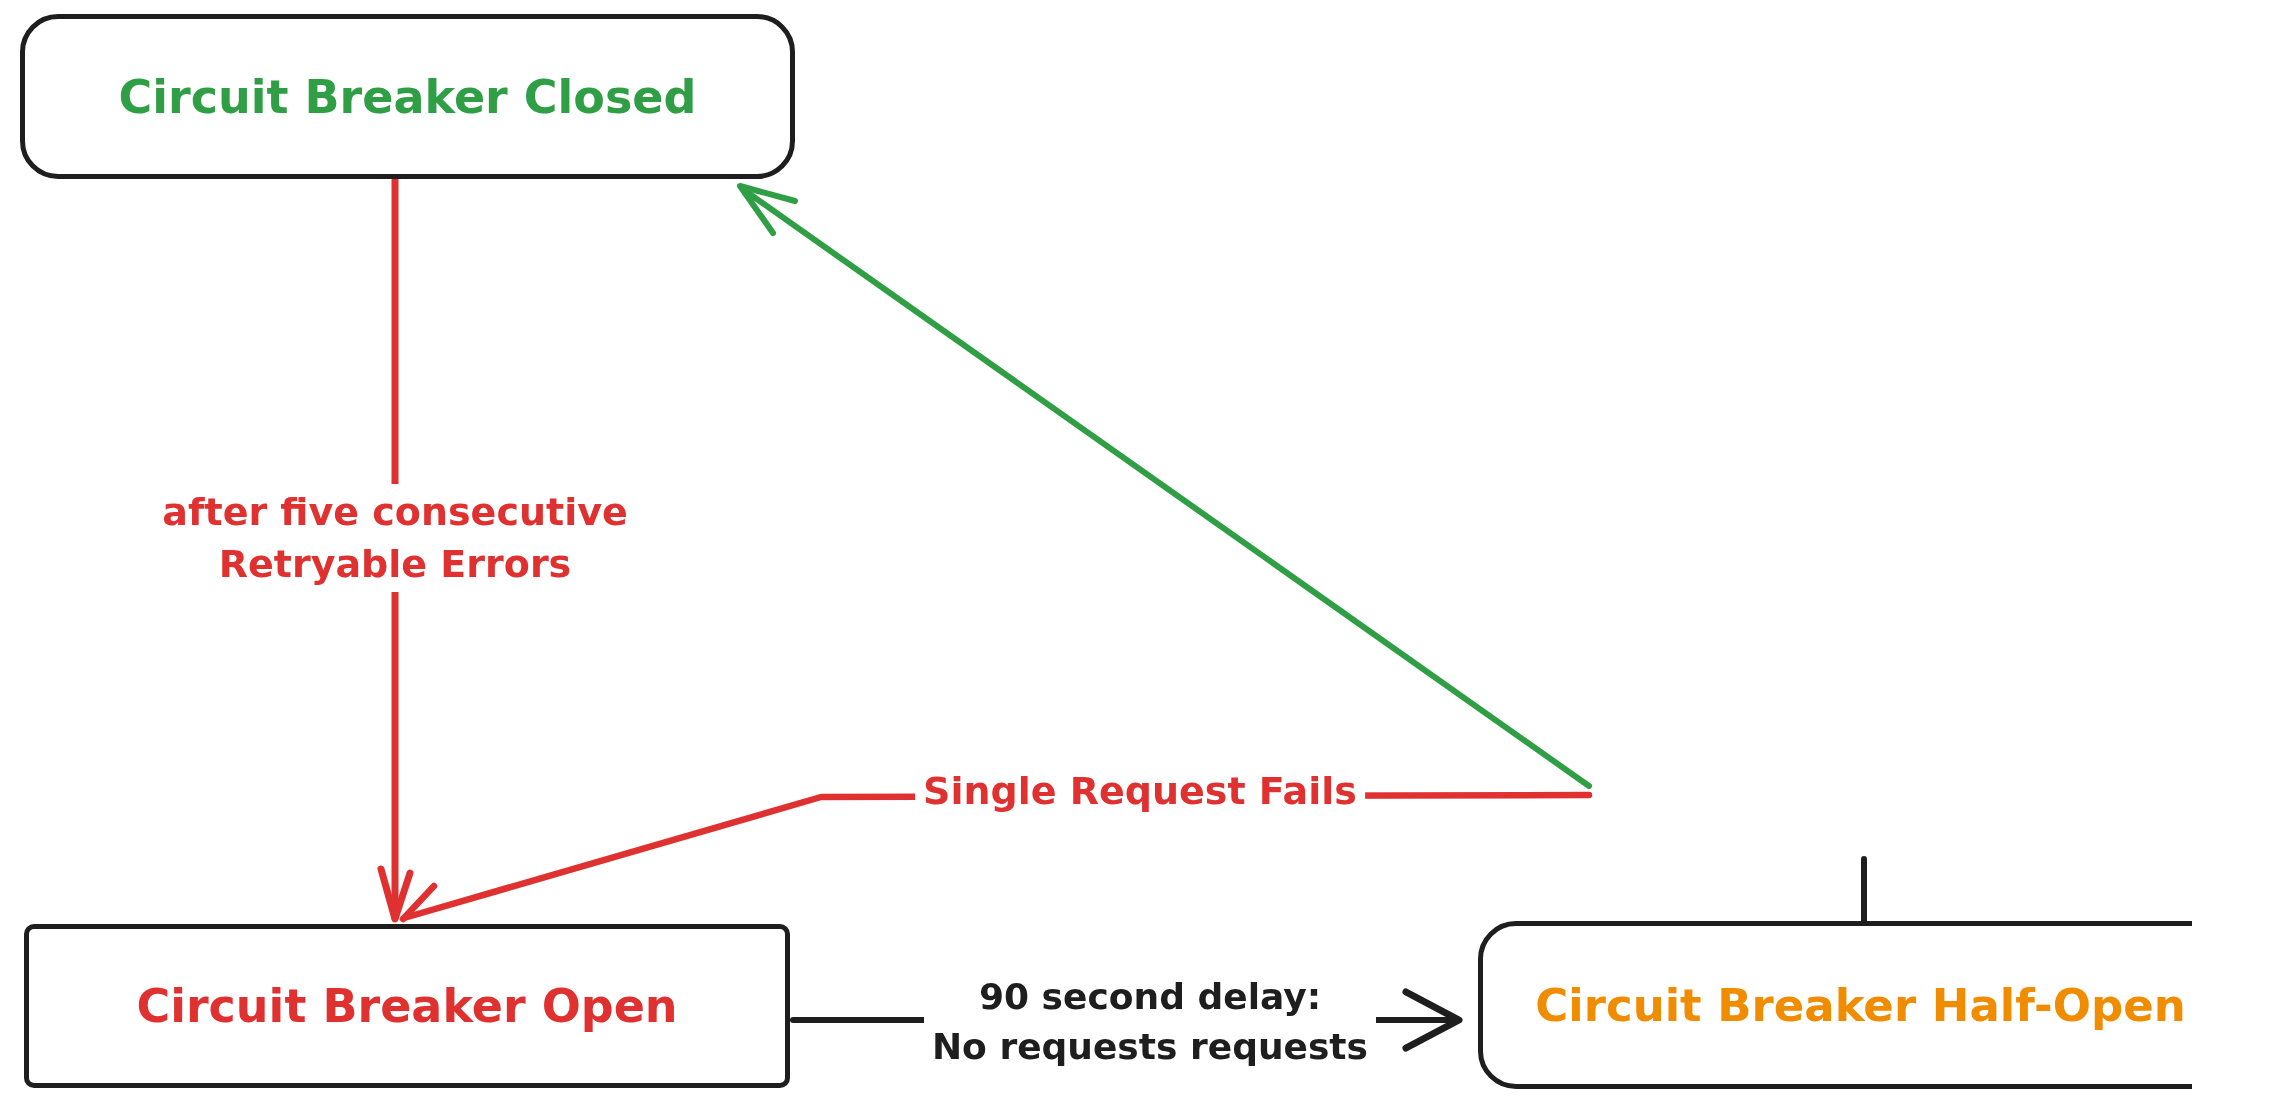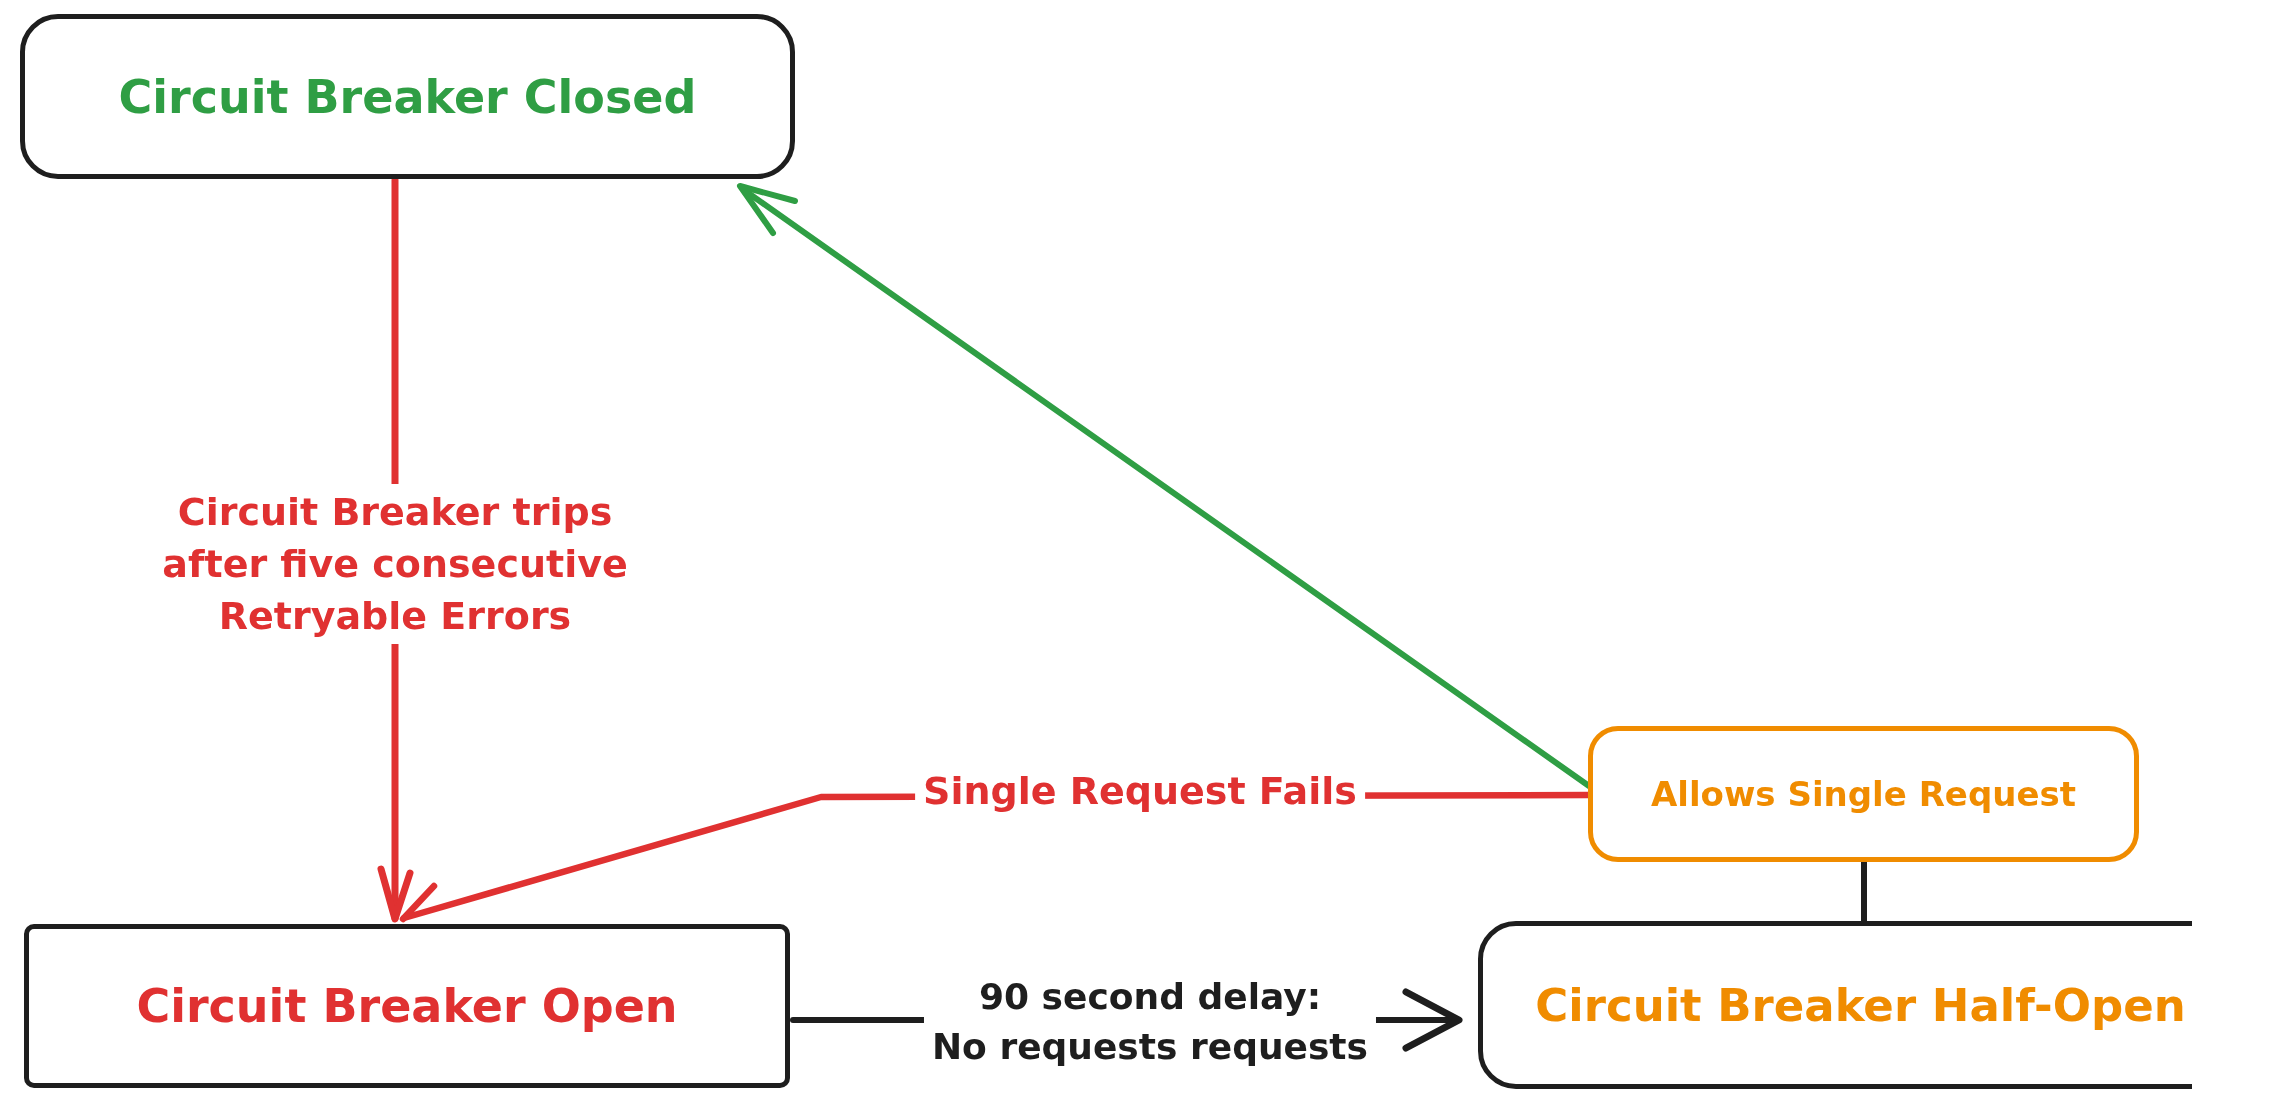--- a/index.html
+++ b/index.html
@@ -80,26 +80,22 @@
   </div>
 
   <div class="node node-open">
     <span>Circuit Breaker Open</span>
   </div>
 
   <div class="node node-half">
     <span>Circuit Breaker Half-Open</span>
   </div>
 
-  <div class="node node-allows">
-    <span>Allows Single Request</span>
-  </div>
 
   <div class="elabel elabel-trip">
-    <div>Circuit Breaker trips</div>
     <div>after five consecutive</div>
     <div>Retryable Errors</div>
   </div>
 
 
   <div class="elabel elabel-fail">Single Request Fails</div>
 
   <div class="elabel elabel-delay">
     <div>90 second delay:</div>
     <div>No requests requests</div>

